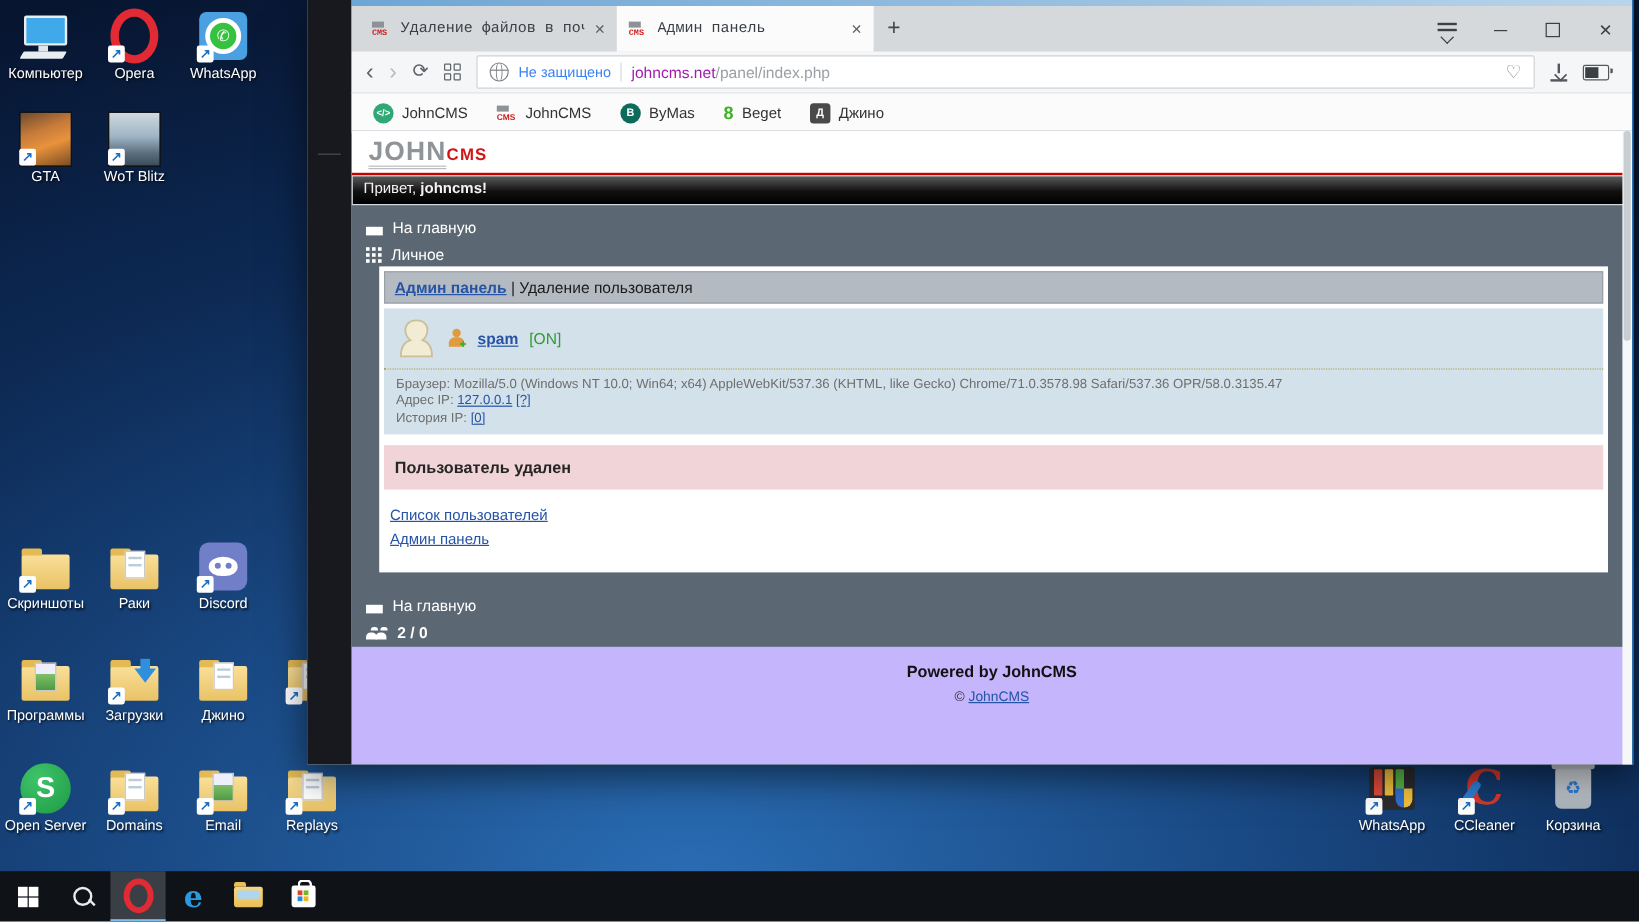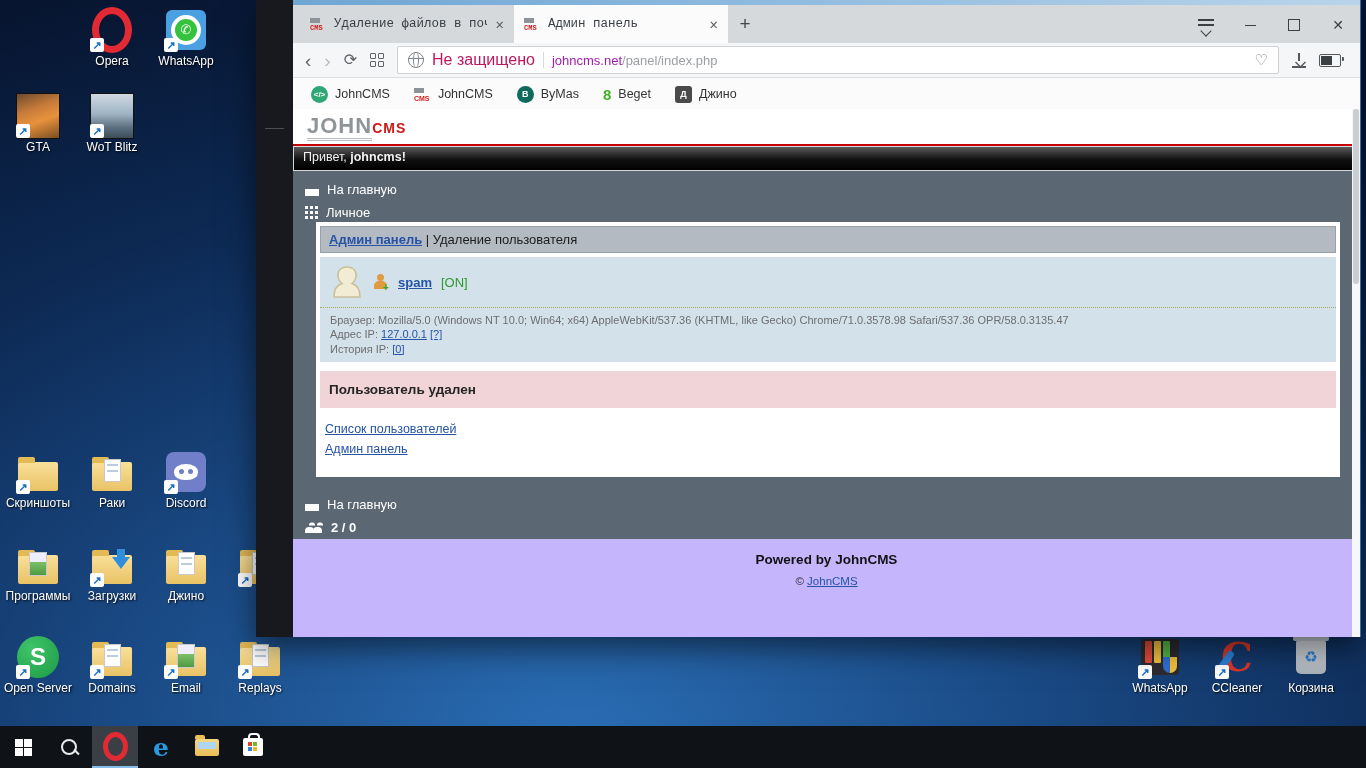--- a/index.html
+++ b/index.html
@@ -54,21 +54,21 @@
   .menuic .chv{position:absolute;left:4px;top:8px;width:7px;height:7px;border:solid #3c4043;border-width:0 1.5px 1.5px 0;transform:rotate(45deg);background:none;}
   .addrrow{height:34px;background:#f5f6f7;border-bottom:1px solid #dcdee0;display:flex;align-items:center;padding:0 10px 0 12px;gap:13px;}
   .navg{font-size:19px;line-height:1;color:#5f6368;}
   .navg.dis{color:#b9bdc1;}
   .tilesic{width:14px;height:14px;display:grid;grid-template-columns:6px 6px;grid-template-rows:6px 6px;gap:2px;}
   .tilesic i{border:1.5px solid #5f6368;border-radius:1px;}
   .afield{height:26px;background:#fff;border:1px solid #cfd2d5;border-radius:2px;flex:0 0 860px;display:flex;align-items:center;padding:0 10px;gap:8px;font-size:13px;}
   .globeic{width:14px;height:14px;border:1.5px solid #80868b;border-radius:50%;position:relative;flex:0 0 auto;}
   .globeic:before{content:"";position:absolute;left:4px;top:-1px;bottom:-1px;width:4px;border:1.5px solid #80868b;border-top:0;border-bottom:0;border-radius:50%;}
   .globeic:after{content:"";position:absolute;left:-1px;right:-1px;top:4.5px;height:1.5px;background:#80868b;}
-  .sectext{color:#be185d;font-size:16px;white-space:nowrap;}
+  .sectext{color:#3b82f6;font-size:12px;white-space:nowrap;}
   .adiv{width:1px;height:16px;background:#d7d9db;}
   .urldomain{color:#a21caf;}
   .urlpath{color:#9aa0a6;}
   .heart{margin-left:auto;color:#80868b;font-size:15px;}
   .dlic{width:14px;height:15px;position:relative;}
   .dlic:before{content:"";position:absolute;left:6px;top:0;width:2px;height:8px;background:#54585c;}
   .dlic i{position:absolute;left:2.5px;top:4px;width:9px;height:9px;border:solid #54585c;border-width:0 2px 2px 0;transform:rotate(45deg) scale(.7);}
   .dlic:after{content:"";position:absolute;left:0;bottom:0;width:14px;height:2px;background:#54585c;}
   .battic{width:20px;height:11px;border:1.5px solid #54585c;border-radius:2px;position:relative;}
   .battic:before{content:"";position:absolute;left:1px;top:1px;bottom:1px;width:11px;background:#3c4043;}
@@ -179,20 +179,26 @@
   .uaddic{flex:0 0 auto;position:relative;width:16px;height:16px;}
   .uaddic .hd{position:absolute;left:4px;top:0;width:7px;height:7px;border-radius:50%;background:#e09a3f;}
   .uaddic .bd{position:absolute;left:1px;top:7px;width:13px;height:8px;border-radius:5px 5px 0 0;background:#e09a3f;}
   .uaddic .pl{position:absolute;right:-2px;bottom:-2px;width:8px;height:8px;color:#2fae2f;font-size:10px;font-weight:bold;line-height:8px;}
 </style>
 </head>
 <body>
 
 <div id="screen">
 
+  <div class="dicon" style="left:1px;top:8px;">
+    <div class="ic">
+        <div class="monitor"></div>
+      </div>
+    <div class="lbl">Компьютер</div>
+  </div>
   <div class="dicon" style="left:75px;top:8px;">
     <div class="ic">
         <div class="ring"></div>
       <span class="sc">↗</span>
       </div>
     <div class="lbl">Opera</div>
   </div>
   <div class="dicon" style="left:149px;top:8px;">
     <div class="ic">
         <div class="waic">

